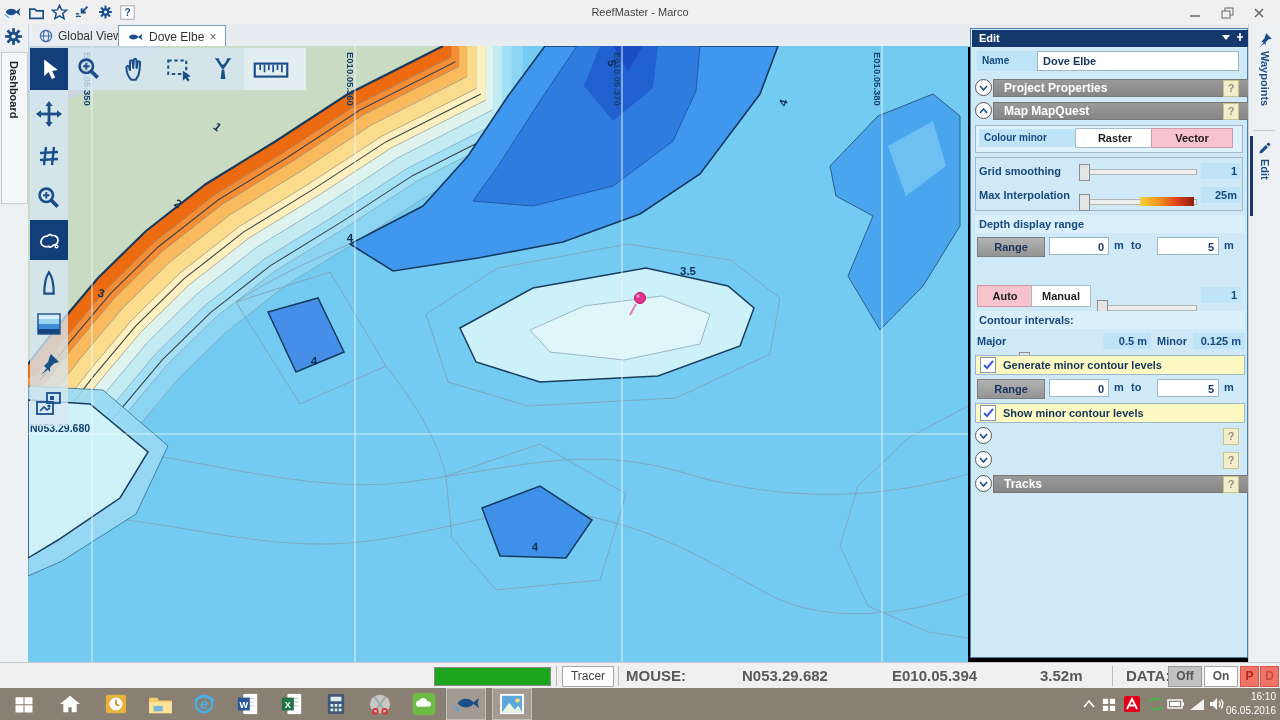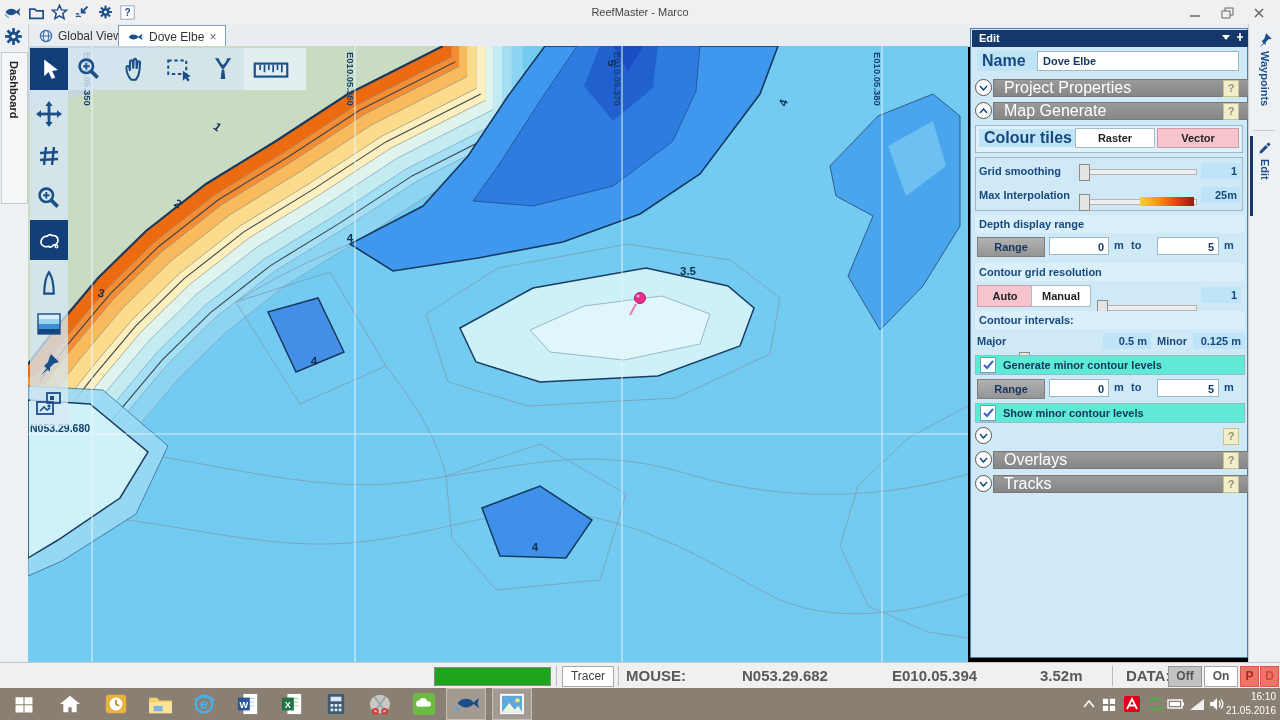--- a/index.html
+++ b/index.html
@@ -28,37 +28,37 @@
   #map{left:28px;top:46px;width:940px;height:616px;overflow:hidden;background:#74cbf1;}
   #attrib{left:0;top:600px;width:940px;height:16px;background:rgba(228,243,251,.9);
           font-size:10px;color:#5a6b7a;line-height:16px;padding-left:6px;}
   #attrib a{color:#2a4fd0;text-decoration:underline;}
   .mtool{background:rgba(214,232,244,.78);}
   .tbtn{width:38px;height:40px;display:flex;align-items:center;justify-content:center;}
   .tbtn.sel{background:#123f7a;}
   
   #panel{left:970px;top:28px;width:278px;height:630px;background:#cfe9f7;border:1px solid #4a7fae;box-sizing:border-box;}
   #ptitle{left:1px;top:1px;width:274px;height:17px;background:#14386b;color:#fff;font-size:11px;font-weight:bold;line-height:17px;padding-left:7px;}
-  .plabel{background:#bfe4f7;color:#17497f;font-size:16px;font-weight:bold;line-height:20px;padding-left:5px;}
+  .plabel{background:#bfe4f7;color:#17497f;font-size:10px;font-weight:bold;line-height:20px;padding-left:5px;}
   .ptext{color:#17497f;font-size:11px;font-weight:bold;}
   .pheader{background:#d9effa;color:#17497f;font-size:11px;font-weight:bold;line-height:18px;padding-left:4px;}
-  .secbar{background:linear-gradient(#9a9a9a,#868686);border:1px solid #787878;color:#fff;font-size:16px;font-weight:normal;line-height:16px;padding-left:10px;}
+  .secbar{background:linear-gradient(#9a9a9a,#868686);border:1px solid #787878;color:#fff;font-size:12px;font-weight:bold;line-height:16px;padding-left:10px;}
   .chev{width:15px;height:15px;border-radius:50%;background:#fff;border:1px solid #555;display:flex;align-items:center;justify-content:center;}
   .help{width:14px;height:15px;background:#f2eecb;border:1px solid #c9c28a;color:#97917a;font-size:11px;font-weight:bold;text-align:center;line-height:15px;}
   .pinput{background:#fff;border:1px solid #9cb8c8;font-size:11px;font-weight:bold;color:#17355e;line-height:18px;box-sizing:border-box;}
   .num{text-align:right;padding-right:4px;}
   .btnw{background:#fff;border:1px solid #a8bcc8;color:#222;font-size:11px;font-weight:bold;text-align:center;}
   .btnp{background:#f7c3cd;border:1px solid #cf9aa6;color:#222;font-size:11px;font-weight:bold;text-align:center;}
   .btng{background:linear-gradient(#b2b2b2,#949494);border:1px solid #7e7e7e;color:#17355e;font-size:11px;font-weight:bold;text-align:center;}
   .val{background:#bfe4f7;color:#17497f;font-size:11px;font-weight:bold;text-align:right;padding-right:4px;}
   .sl{height:4px;background:#eee;border:1px solid #b4b4b4;position:relative;}
   .sl .h{position:absolute;left:-1px;top:-6px;width:9px;height:15px;background:#e4e4e4;border:1px solid #8c8c8c;}
   .grad{position:absolute;left:52%;top:-3px;width:46%;height:9px;
         background:linear-gradient(90deg,#f6d03c,#f2961f,#e2441a,#8e1f12);}
-  .cbrow{background:#5eead4;border:1px solid #9cb8c8;display:flex;align-items:center;gap:7px;padding-left:4px;}
+  .cbrow{background:#fef9c3;border:1px solid #9cb8c8;display:flex;align-items:center;gap:7px;padding-left:4px;}
   .cbox{width:14px;height:14px;background:#fff;border:1px solid #7e96b0;display:flex;align-items:center;justify-content:center;}
   
   #statusbar{left:0;top:662px;width:1280px;height:26px;background:#f0f0f0;border-top:1px solid #c8c8c8;}
   .stext{font-size:15px;font-weight:bold;color:#58595b;line-height:26px;}
   .ssep{top:3px;width:1px;height:20px;background:#bbb;}
   
   #taskbar{left:0;top:688px;width:1280px;height:32px;background:#8a7f73;}
   .slot{position:absolute;top:0;width:40px;height:32px;display:flex;align-items:center;justify-content:center;}
   .slot.active{background:rgba(255,255,255,.22);border:1px solid rgba(255,255,255,.35);box-sizing:border-box;}
   #clock{right:4px;top:2px;text-align:right;color:#fff;font-size:10px;line-height:14px;}
@@ -400,27 +400,27 @@
       </svg>
     </div>
   <div class="abs secbar" style="left:22px;top:50px;width:246px;height:16px">Project Properties</div>
   <div class="abs help" style="left:252px;top:51px">?</div>
 
   <div class="abs chev" style="left:4px;top:73px">
       <svg width="9" height="6">
         <path d="M1 5 L4.5 1 L8 5" fill="none" stroke="#1c4f8a" stroke-width="1.6"></path>
       </svg>
     </div>
-  <div class="abs secbar" style="left:22px;top:73px;width:246px;height:16px">Map Generate</div>
+  <div class="abs secbar" style="left:22px;top:73px;width:246px;height:16px">Map MapQuest</div>
   <div class="abs help" style="left:252px;top:74px">?</div>
 
   <div class="abs" style="left:4px;top:96px;width:266px;height:26px;border:1px solid #a0b8c4;background:#dff1fb"></div>
-  <div class="abs plabel" style="left:8px;top:100px;width:92px;height:18px;line-height:18px">Colour tiles</div>
+  <div class="abs plabel" style="left:8px;top:100px;width:92px;height:18px;line-height:18px">Colour minor</div>
   <div class="abs btnw" style="left:104px;top:99px;width:78px;height:18px;line-height:18px">Raster</div>
-  <div class="abs btnp" style="left:186px;top:99px;width:80px;height:18px;line-height:18px">Vector</div>
+  <div class="abs btnp" style="left:180px;top:99px;width:80px;height:18px;line-height:18px">Vector</div>
 
   <div class="abs" style="left:4px;top:128px;width:266px;height:52px;border:1px solid #a0b8c4"></div>
   <div class="abs ptext" style="left:8px;top:136px">Grid smoothing</div>
   <div class="abs sl" style="left:108px;top:140px;width:116px">
       <i class="h"></i>
     </div>
   <div class="abs val" style="left:230px;top:134px;width:36px;height:16px;line-height:16px">1</div>
   <div class="abs ptext" style="left:8px;top:160px">Max Interpolation</div>
   <div class="abs sl" style="left:108px;top:164px;width:116px">
       <i class="h"></i>
@@ -429,21 +429,20 @@
   <div class="abs val" style="left:230px;top:158px;width:36px;height:16px;line-height:16px">25m</div>
 
   <div class="abs pheader" style="left:4px;top:186px;width:266px">Depth display range</div>
   <div class="abs btng" style="left:6px;top:208px;width:66px;height:18px;line-height:18px">Range</div>
   <div class="abs pinput num" style="left:78px;top:208px;width:60px;height:18px">0</div>
   <div class="abs ptext" style="left:143px;top:210px">m</div>
   <div class="abs ptext" style="left:160px;top:210px">to</div>
   <div class="abs pinput num" style="left:186px;top:208px;width:62px;height:18px">5</div>
   <div class="abs ptext" style="left:253px;top:210px">m</div>
 
-  <div class="abs pheader" style="left:4px;top:234px;width:266px">Contour grid resolution</div>
   <div class="abs btnp" style="left:6px;top:256px;width:54px;height:20px;line-height:20px">Auto</div>
   <div class="abs btnw" style="left:60px;top:256px;width:58px;height:20px;line-height:20px">Manual</div>
   <div class="abs sl" style="left:126px;top:264px;width:98px">
       <i class="h"></i>
     </div>
   <div class="abs val" style="left:230px;top:258px;width:36px;height:16px;line-height:16px">1</div>
 
   <div class="abs pheader" style="left:4px;top:282px;width:266px">Contour intervals:</div>
   <div class="abs ptext" style="left:6px;top:306px">Major</div>
   <div class="abs sl" style="left:48px;top:310px;width:80px">
@@ -483,21 +482,20 @@
         <path d="M1 1 L4.5 5 L8 1" fill="none" stroke="#1c4f8a" stroke-width="1.6"></path>
       </svg>
     </div>
   <div class="abs help" style="left:252px;top:399px">?</div>
 
   <div class="abs chev" style="left:4px;top:422px">
       <svg width="9" height="6">
         <path d="M1 1 L4.5 5 L8 1" fill="none" stroke="#1c4f8a" stroke-width="1.6"></path>
       </svg>
     </div>
-  <div class="abs secbar" style="left:22px;top:422px;width:246px;height:16px">Overlays</div>
   <div class="abs help" style="left:252px;top:423px">?</div>
 
   <div class="abs chev" style="left:4px;top:446px">
       <svg width="9" height="6">
         <path d="M1 1 L4.5 5 L8 1" fill="none" stroke="#1c4f8a" stroke-width="1.6"></path>
       </svg>
     </div>
   <div class="abs secbar" style="left:22px;top:446px;width:246px;height:16px">Tracks</div>
   <div class="abs help" style="left:252px;top:447px">?</div>
 </div>
@@ -672,15 +670,15 @@
       </svg>
     </div>
   <div class="slot" style="left:1206px;width:22px">
       <svg width="16" height="14" viewBox="0 0 16 14">
         <path d="M1 5 h3 l4 -4 v12 l-4 -4 H1 Z" fill="#fff"></path>
         <path d="M10 4 q2.4 3 0 6 M12 2.4 q3.6 4.6 0 9.2" stroke="#fff" stroke-width="1.3" fill="none"></path>
       </svg>
     </div>
   <div class="abs" id="clock">
     <div>16:10</div>
-    <div>21.05.2016</div>
+    <div>06.05.2016</div>
   </div>
 </div>
 
 </body></html>

